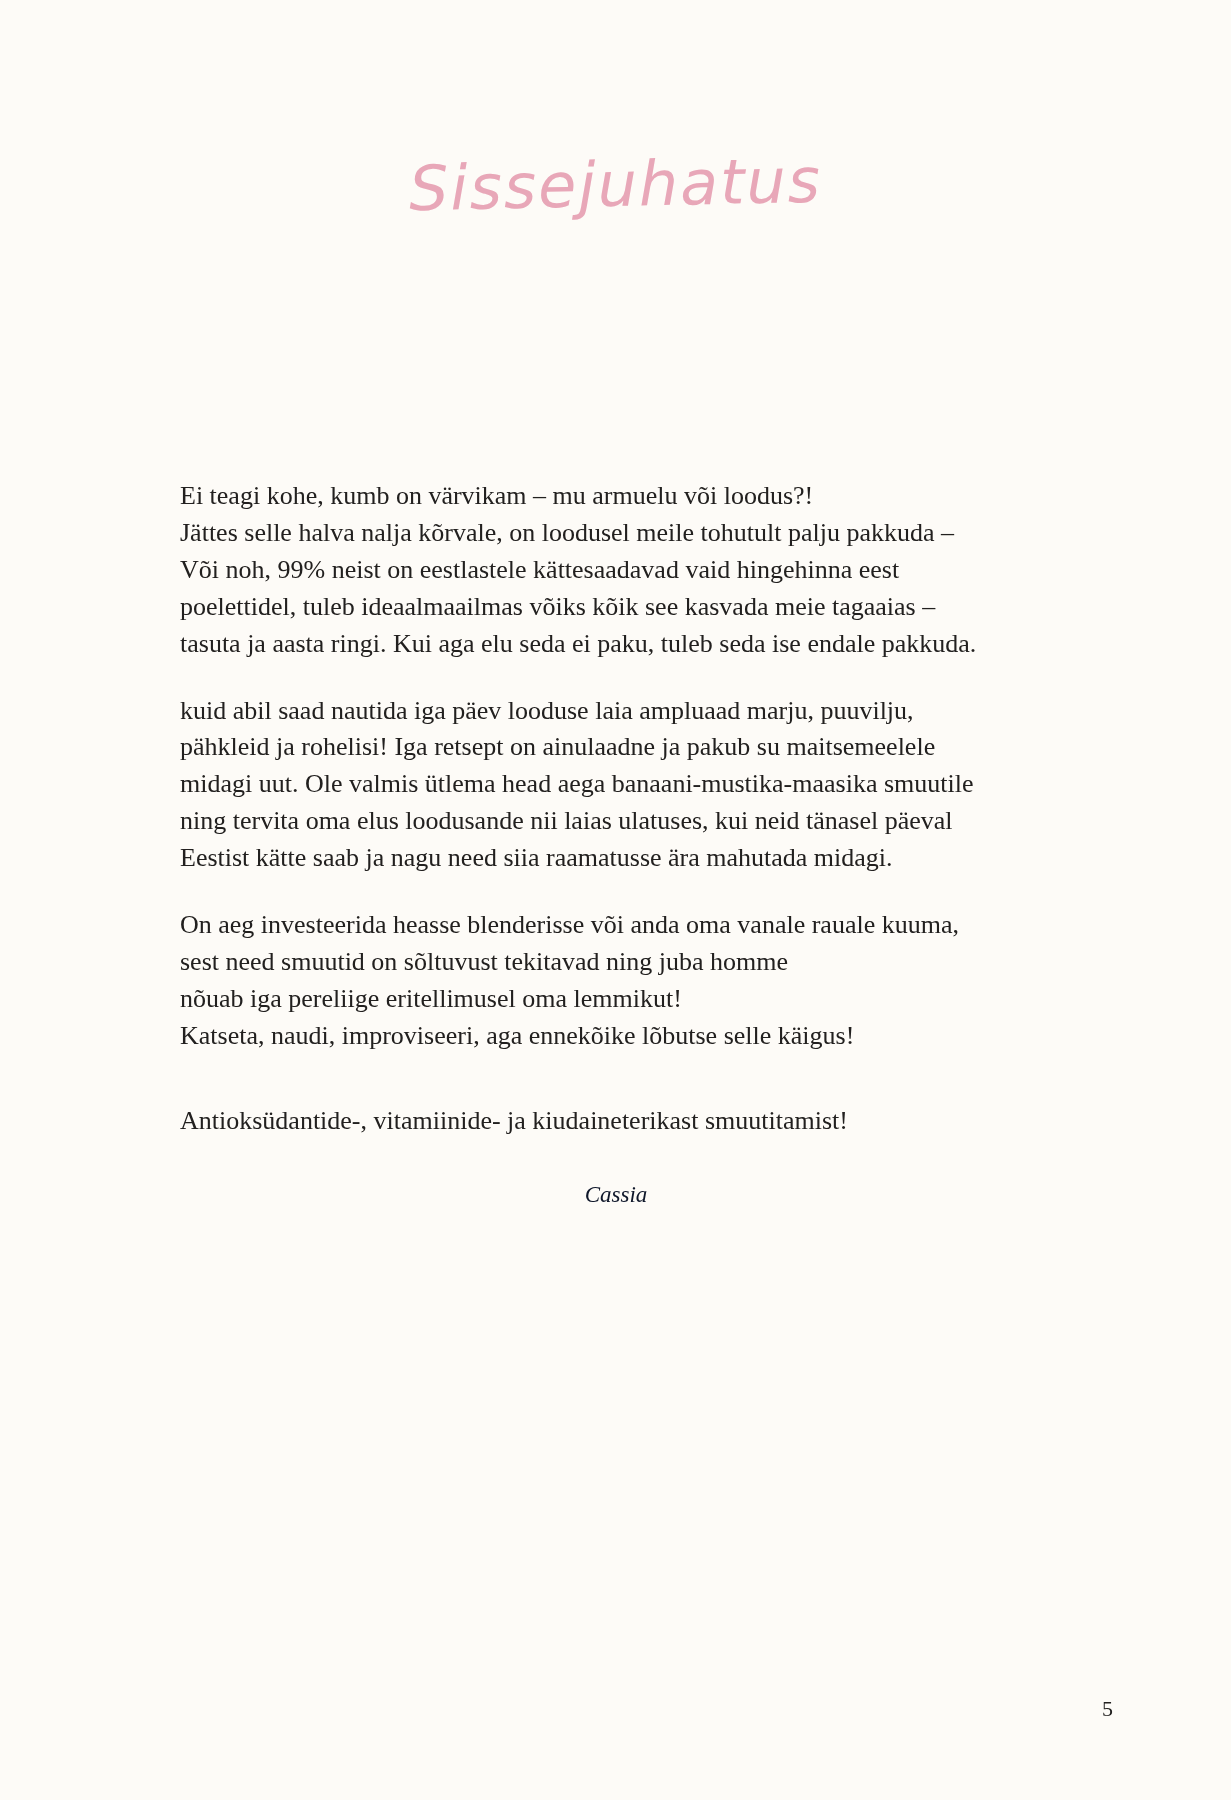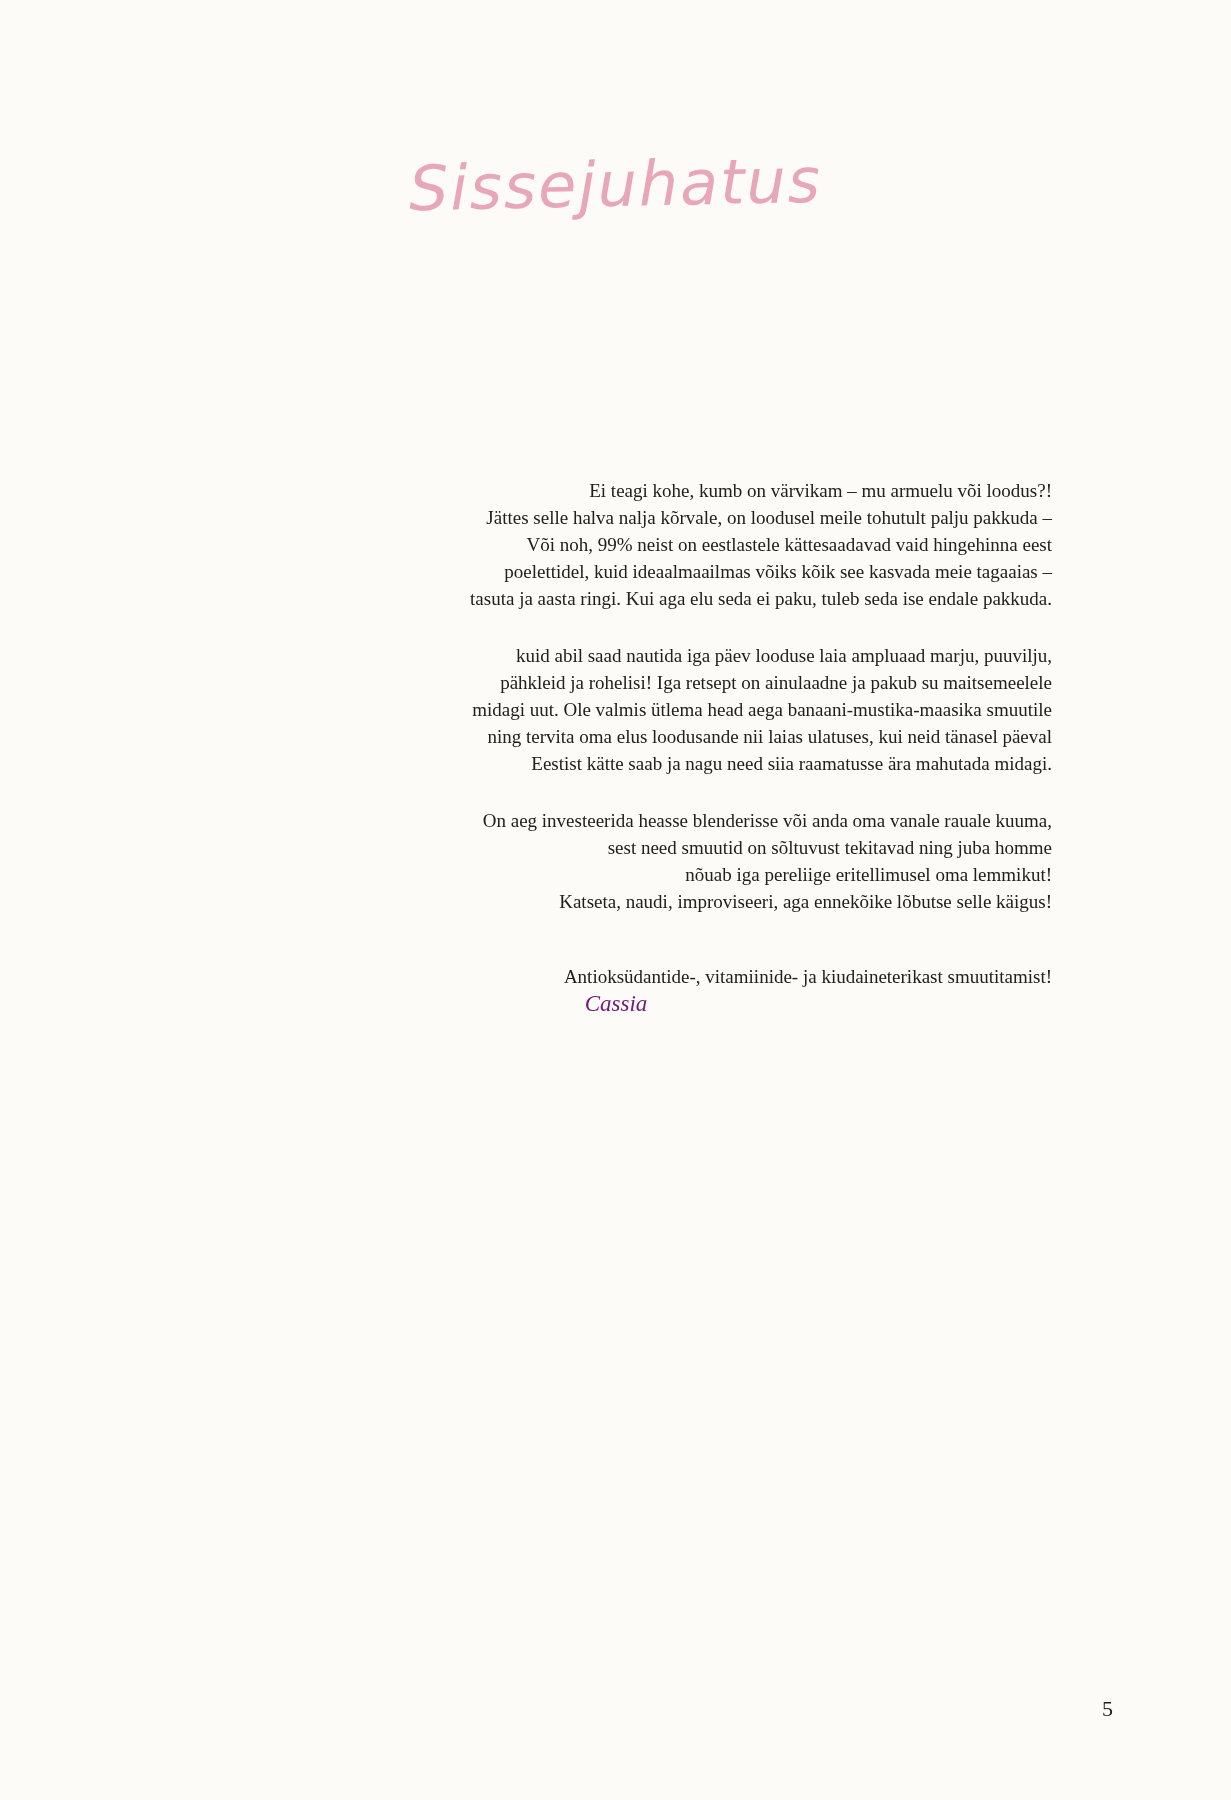--- a/index.html
+++ b/index.html
@@ -36,38 +36,39 @@
     transform: rotate(-1.2deg);
   }
   .body-block {
     position: absolute;
     top: 478px;
     left: 180px;
     width: 872px;
     text-align: center;
   }
   .para {
-    font-size: 19px;
+    font-size: 26px;
     line-height: 1.42;
     margin: 0 0 30px 0;
     color: #22201f;
-    text-align: right;
+    text-align: left;
   }
   .para:last-of-type {
     margin-bottom: 0;
     margin-top: 48px;
   }
   .para-line {
     display: block;
   }
   .signature {
+    margin-top: 42px;
     font-size: 23px;
     font-style: italic;
     text-align: center;
-    color: #701a75;
+    color: #0f172a;
   }
   .page-number {
     position: absolute;
     bottom: 78px;
     right: 118px;
     font-size: 22px;
     color: #22201f;
     font-family: "Liberation Serif", serif;
   }
 </style>
@@ -77,21 +78,21 @@
 <div class="page">
 
   <div class="title">Sissejuhatus</div>
 
   <div class="body-block">
 
     <p class="para">
       <span class="para-line">Ei teagi kohe, kumb on värvikam – mu armuelu või loodus?!</span>
       <span class="para-line">Jättes selle halva nalja kõrvale, on loodusel meile tohutult palju pakkuda –</span>
       <span class="para-line">Või noh, 99% neist on eestlastele kättesaadavad vaid hingehinna eest</span>
-      <span class="para-line">poelettidel, kuid ideaalmaailmas võiks kõik see kasvada meie tagaaias –</span>
+      <span class="para-line">poelettidel, tuleb ideaalmaailmas võiks kõik see kasvada meie tagaaias –</span>
       <span class="para-line">tasuta ja aasta ringi. Kui aga elu seda ei paku, tuleb seda ise endale pakkuda.</span>
     </p>
 
     <p class="para">
       <span class="para-line">kuid abil saad nautida iga päev looduse laia ampluaad marju, puuvilju,</span>
       <span class="para-line">pähkleid ja rohelisi! Iga retsept on ainulaadne ja pakub su maitsemeelele</span>
       <span class="para-line">midagi uut. Ole valmis ütlema head aega banaani-mustika-maasika smuutile</span>
       <span class="para-line">ning tervita oma elus loodusande nii laias ulatuses, kui neid tänasel päeval</span>
       <span class="para-line">Eestist kätte saab ja nagu need siia raamatusse ära mahutada midagi.</span>
     </p>

